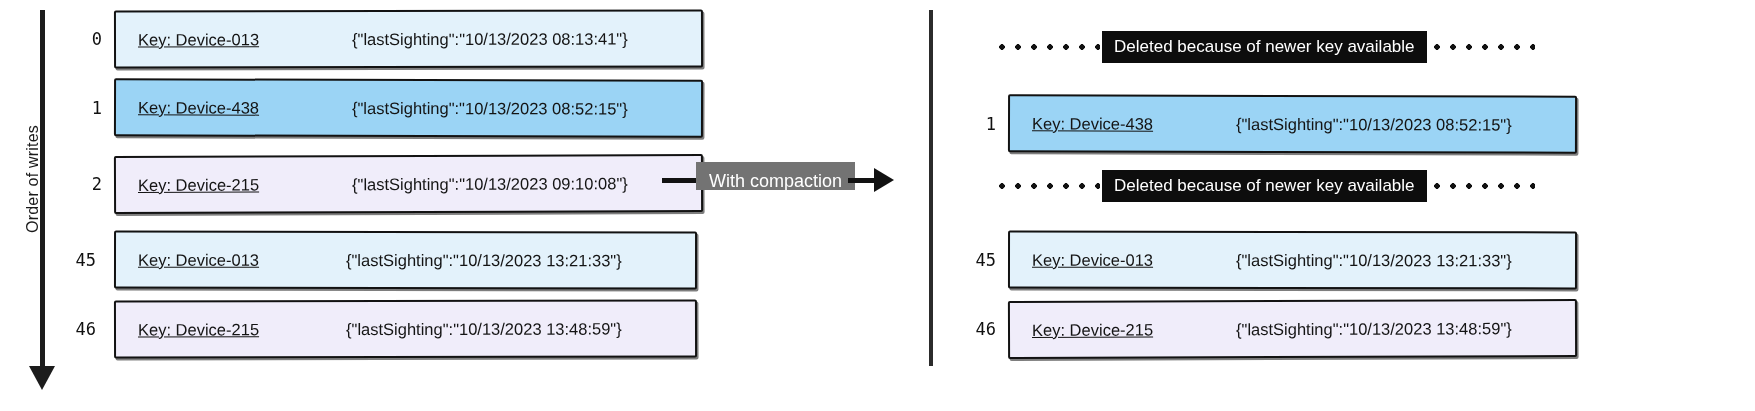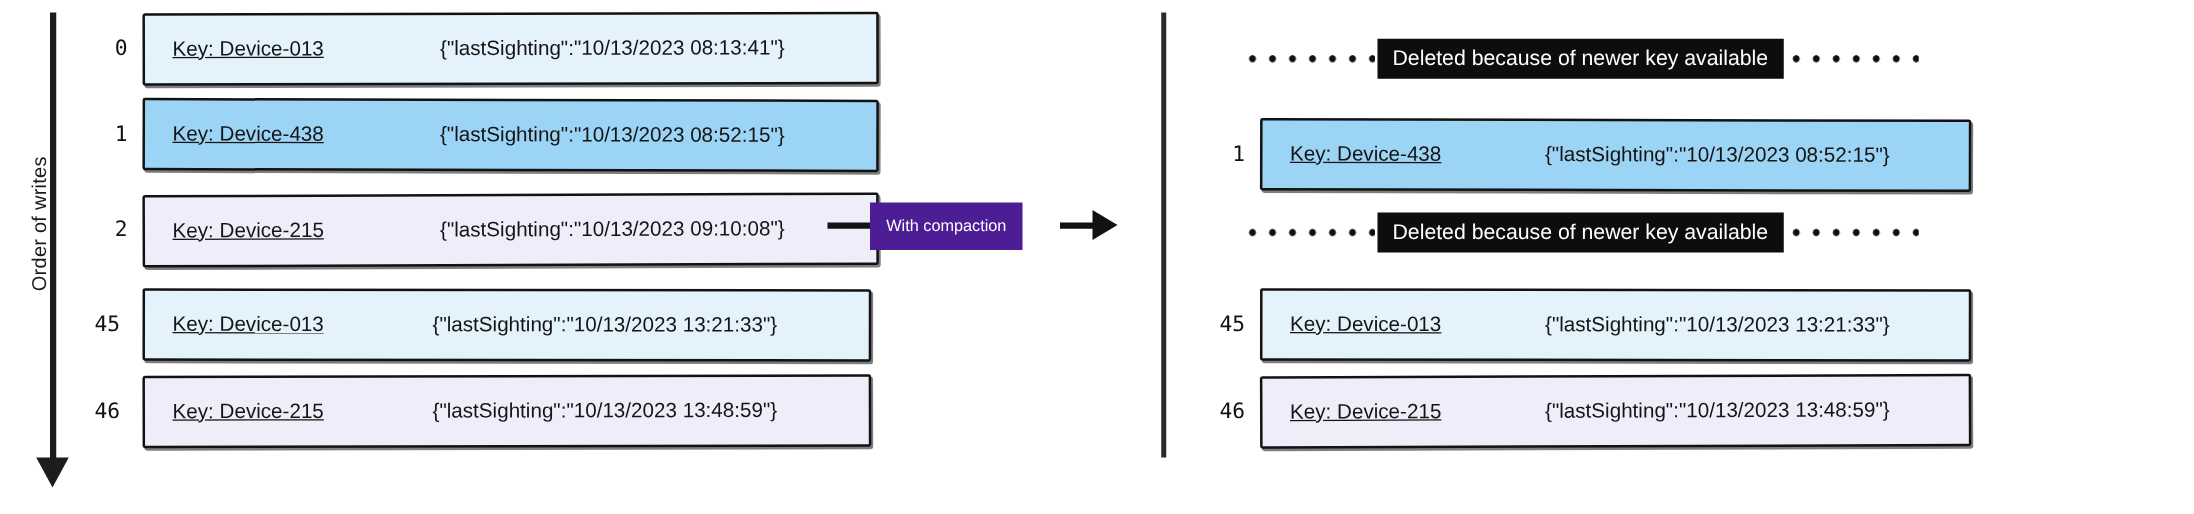--- a/index.html
+++ b/index.html
@@ -127,25 +127,25 @@
   }
   .compaction .stem-left {
     position: absolute;
     left: 0; top: 16px;
     width: 34px; height: 5px;
     background: #121212;
   }
   .compaction .pill {
     position: absolute;
     left: 34px; top: 0;
-    height: 38px;
+    height: 28px;
     padding: 0 13px;
-    background: #4c1d95;
+    background: #737373;
     color: #ffffff;
-    font-size: 13px;
+    font-size: 18px;
     line-height: 38px;
     white-space: nowrap;
   }
   .compaction .stem-right {
     position: absolute;
     left: 186px; top: 16px;
     width: 28px; height: 5px;
     background: #121212;
   }
   .compaction .arrow-head {

